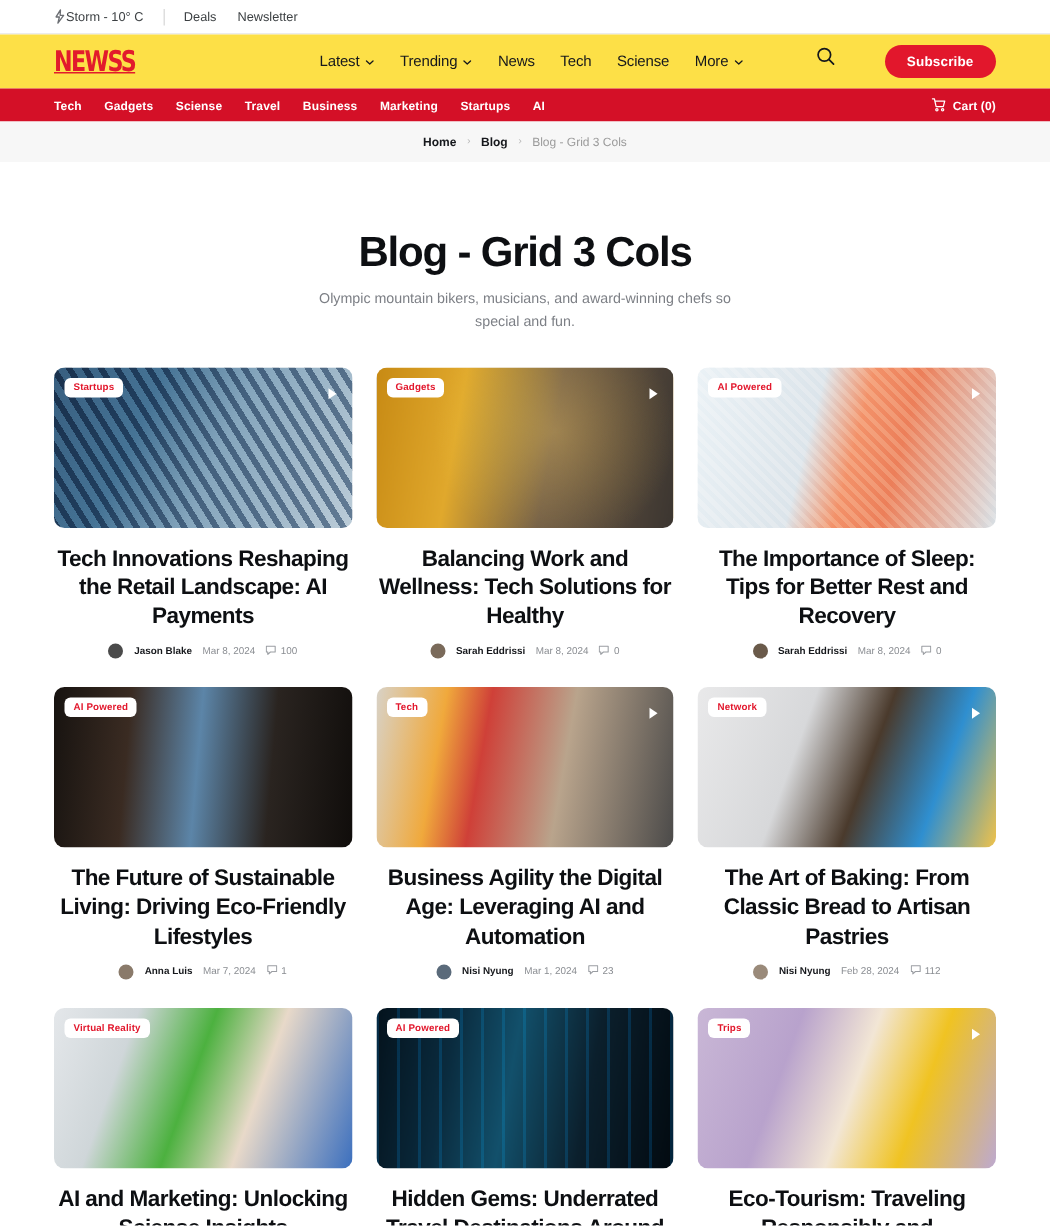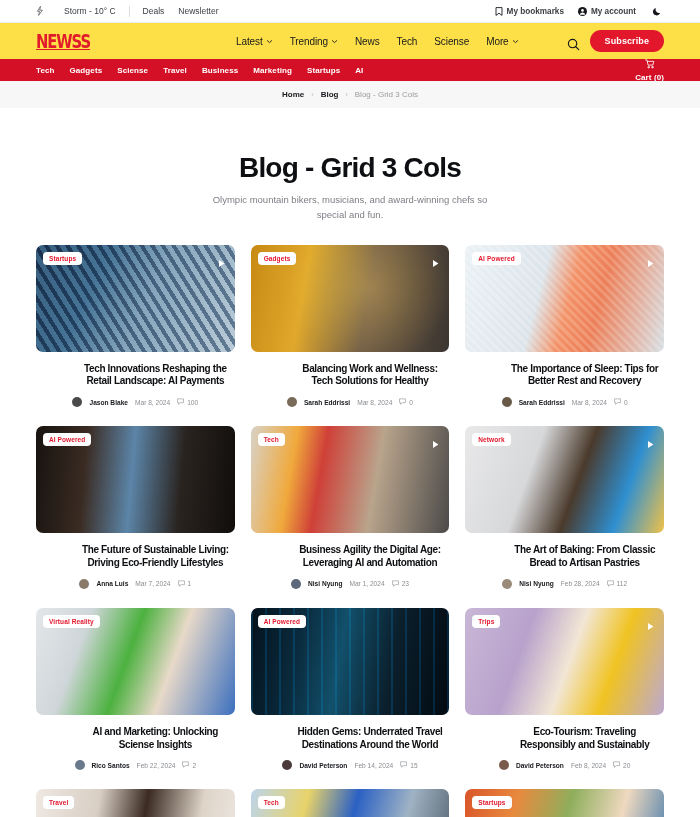--- a/index.html
+++ b/index.html
@@ -17,21 +17,21 @@
     height: 23px;
     display: flex;
     align-items: center;
     padding: 0 36px;
     font-size: 8.5px;
     color: #3c4043;
     border-bottom: 1px solid #ececec;
     background: #fff;
   }
   .topbar .left { display: flex; align-items: center; gap: 0; }
-  .weather { display: flex; gap: 20px; padding-right: 13px; }
+  .weather { display: flex; gap: 0; padding-right: 13px; }
   .divider-v { width: 1px; height: 11px; background: #dedede; }
   .topbar .links { display: flex; gap: 14px; padding-left: 13px; }
   .topbar a { color: #3c4043; text-decoration: none; }
   .topbar .right { margin-left: auto; display: flex; align-items: center; gap: 14px; }
   .tb-item { display: flex; align-items: center; gap: 4px; font-weight: 600; font-size: 8.2px; color: #16181c;}
   .moon-btn { width: 14px; height: 14px; display: flex; align-items: center; justify-content: center; }
   .icon-svg { display: block; }
 
   
   .header {
@@ -51,21 +51,21 @@
     transform-origin: left center;
     line-height: 1;
   }
   .nav { margin-left: auto; display: flex; align-items: center; gap: 17px; }
   .nav-item {
     display: flex; align-items: center; gap: 3px;
     font-size: 10px; font-weight: 400; color: #16181c; text-decoration: none;
     letter-spacing: -0.1px;
   }
   .chev { width: 7px; height: 7px; }
-  .header .tools { display: flex; align-items: flex-end; gap: 9px; margin-left: 30px; }
+  .header .tools { display: flex; align-items: flex-start; gap: 32px; margin-left: 30px; }
   .search-btn { width: 15px; height: 15px; display: flex; align-items: center; justify-content: center; }
   .subscribe {
     background: #e2172c;
     color: #fff;
     font-size: 9px;
     font-weight: 700;
     border: none;
     border-radius: 13px;
     padding: 6px 15px;
     cursor: pointer;
@@ -76,21 +76,21 @@
   .catbar {
     height: 22px;
     background: #d41027;
     display: flex;
     align-items: center;
     padding: 0 36px;
     color: #fff;
   }
   .catbar .cats { display: flex; gap: 15px; }
   .catbar a { color: #fff; font-size: 8px; font-weight: 700; text-decoration: none; letter-spacing: 0.1px; }
-  .cart { margin-left: auto; display: flex; align-items: center; gap: 4px; font-size: 8px; font-weight: 700; flex-direction: column; }
+  .cart { margin-left: auto; display: flex; align-items: center; gap: 4px; font-size: 8px; font-weight: 700; }
 
   
   .crumbbar {
     background: #f7f7f7;
     height: 27px;
     display: flex;
     align-items: center;
     justify-content: center;
     gap: 7px;
     font-size: 8px;
@@ -145,28 +145,27 @@
     z-index: 3;
   }
   .play {
     position: absolute;
     top: 9px; right: 9px;
     width: 9px; height: 9px;
     z-index: 3;
   }
   .card h3 {
     margin-top: 11px;
-    font-size: 10px;
+    font-size: 15px;
     font-weight: 700;
     line-height: 1.28;
     letter-spacing: -0.35px;
     text-align: center;
     color: #0d0f12;
     padding: 0 2px;
-    margin-left: 40px;
   }
   .meta {
     margin-top: 9px;
     display: flex;
     align-items: center;
     justify-content: center;
     gap: 7px;
     font-size: 6.6px;
     color: #8a8d92;
   }
@@ -191,45 +190,20 @@
             <path d="M4.3 0.6 L1.4 5.3 L3.6 5.3 L2.6 9.4 L6.4 4.2 L4.1 4.2 Z"></path>
           </svg>
         </span>
         <span>Storm - 10° C</span>
       </div>
       <div class="divider-v"></div>
       <div class="links">
         <a href="#">Deals</a>
         <a href="#">Newsletter</a>
       </div>
-    </div>
-    <div class="right">
-      <a href="#" class="tb-item">
-        <span>
-          <svg class="icon-svg" width="8" height="9" viewBox="0 0 8 9" fill="none" stroke="#16181c" stroke-width="0.9" stroke-linejoin="round">
-            <path d="M1 0.6 H7 V8.4 L4 6.2 L1 8.4 Z"></path>
-          </svg>
-        </span>
-        <span>My bookmarks</span>
-      </a>
-      <a href="#" class="tb-item">
-        <span>
-          <svg class="icon-svg" width="9" height="9" viewBox="0 0 10 10" fill="#16181c">
-            <circle cx="5" cy="5" r="5"></circle>
-            <circle cx="5" cy="3.8" r="1.5" fill="#fff"></circle>
-            <path d="M1.9 8.6 A3.2 3.2 0 0 1 8.1 8.6 Z" fill="#fff"></path>
-          </svg>
-        </span>
-        <span>My account</span>
-      </a>
-      <span class="moon-btn">
-        <svg class="icon-svg" width="9" height="9" viewBox="0 0 10 10" fill="#16181c">
-          <path d="M7.9 6.6 A3.9 3.9 0 0 1 3.3 1.2 A4.1 4.1 0 1 0 7.9 6.6 Z"></path>
-        </svg>
-      </span>
     </div>
   </div>
 
   <div class="header">
     <a href="#" class="logo">NEWSS</a>
     <nav class="nav">
       <a href="#" class="nav-item">
         <span>Latest</span>
         <span class="chev">
           <svg class="icon-svg" width="7" height="7" viewBox="0 0 8 8" fill="none" stroke="#16181c" stroke-width="1" stroke-linecap="round" stroke-linejoin="round">

